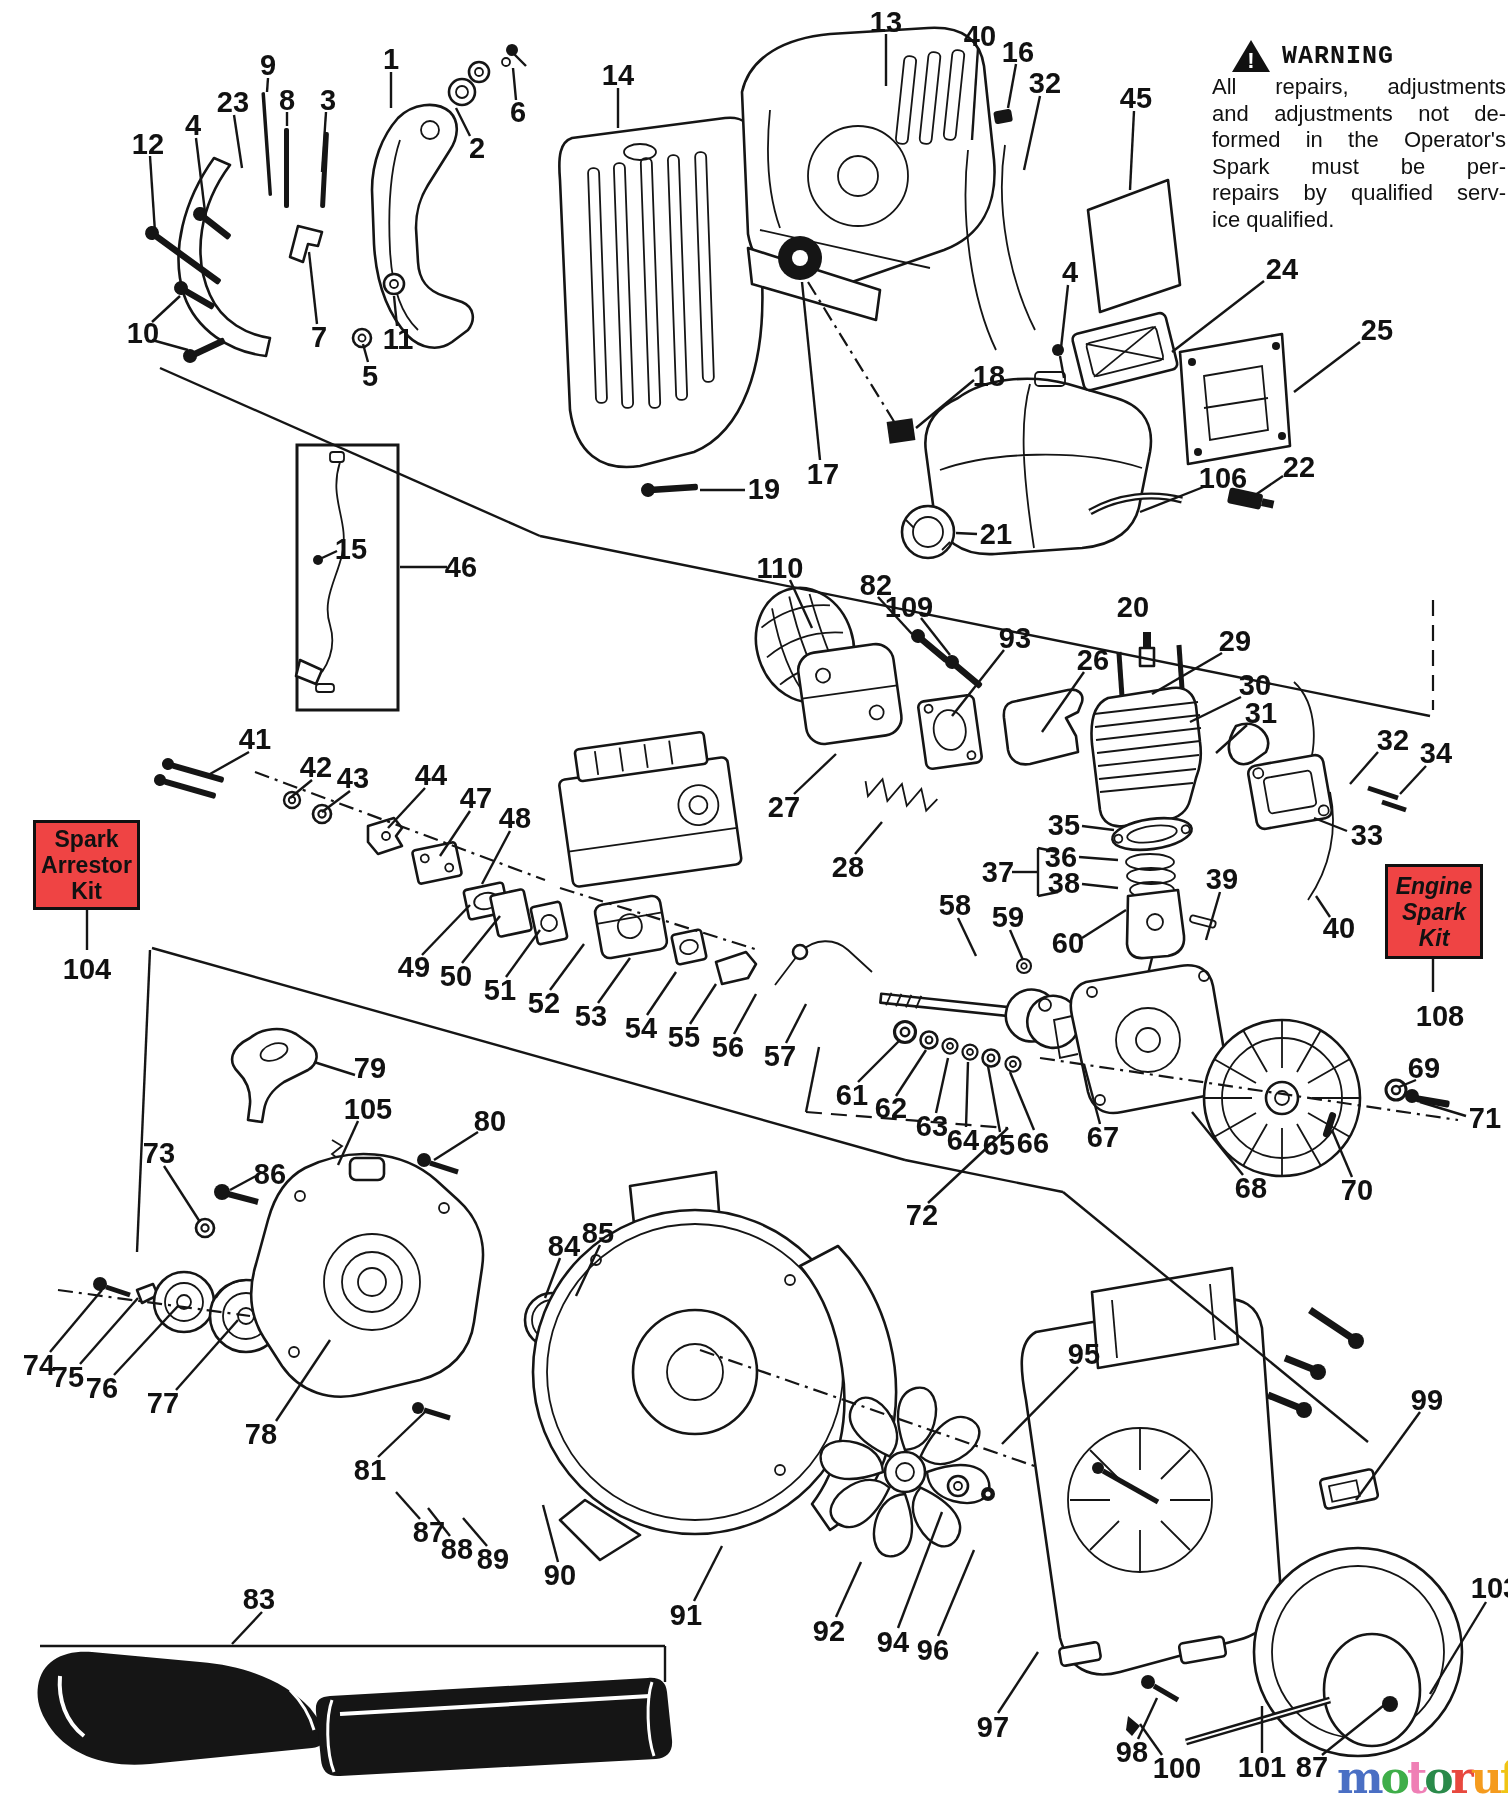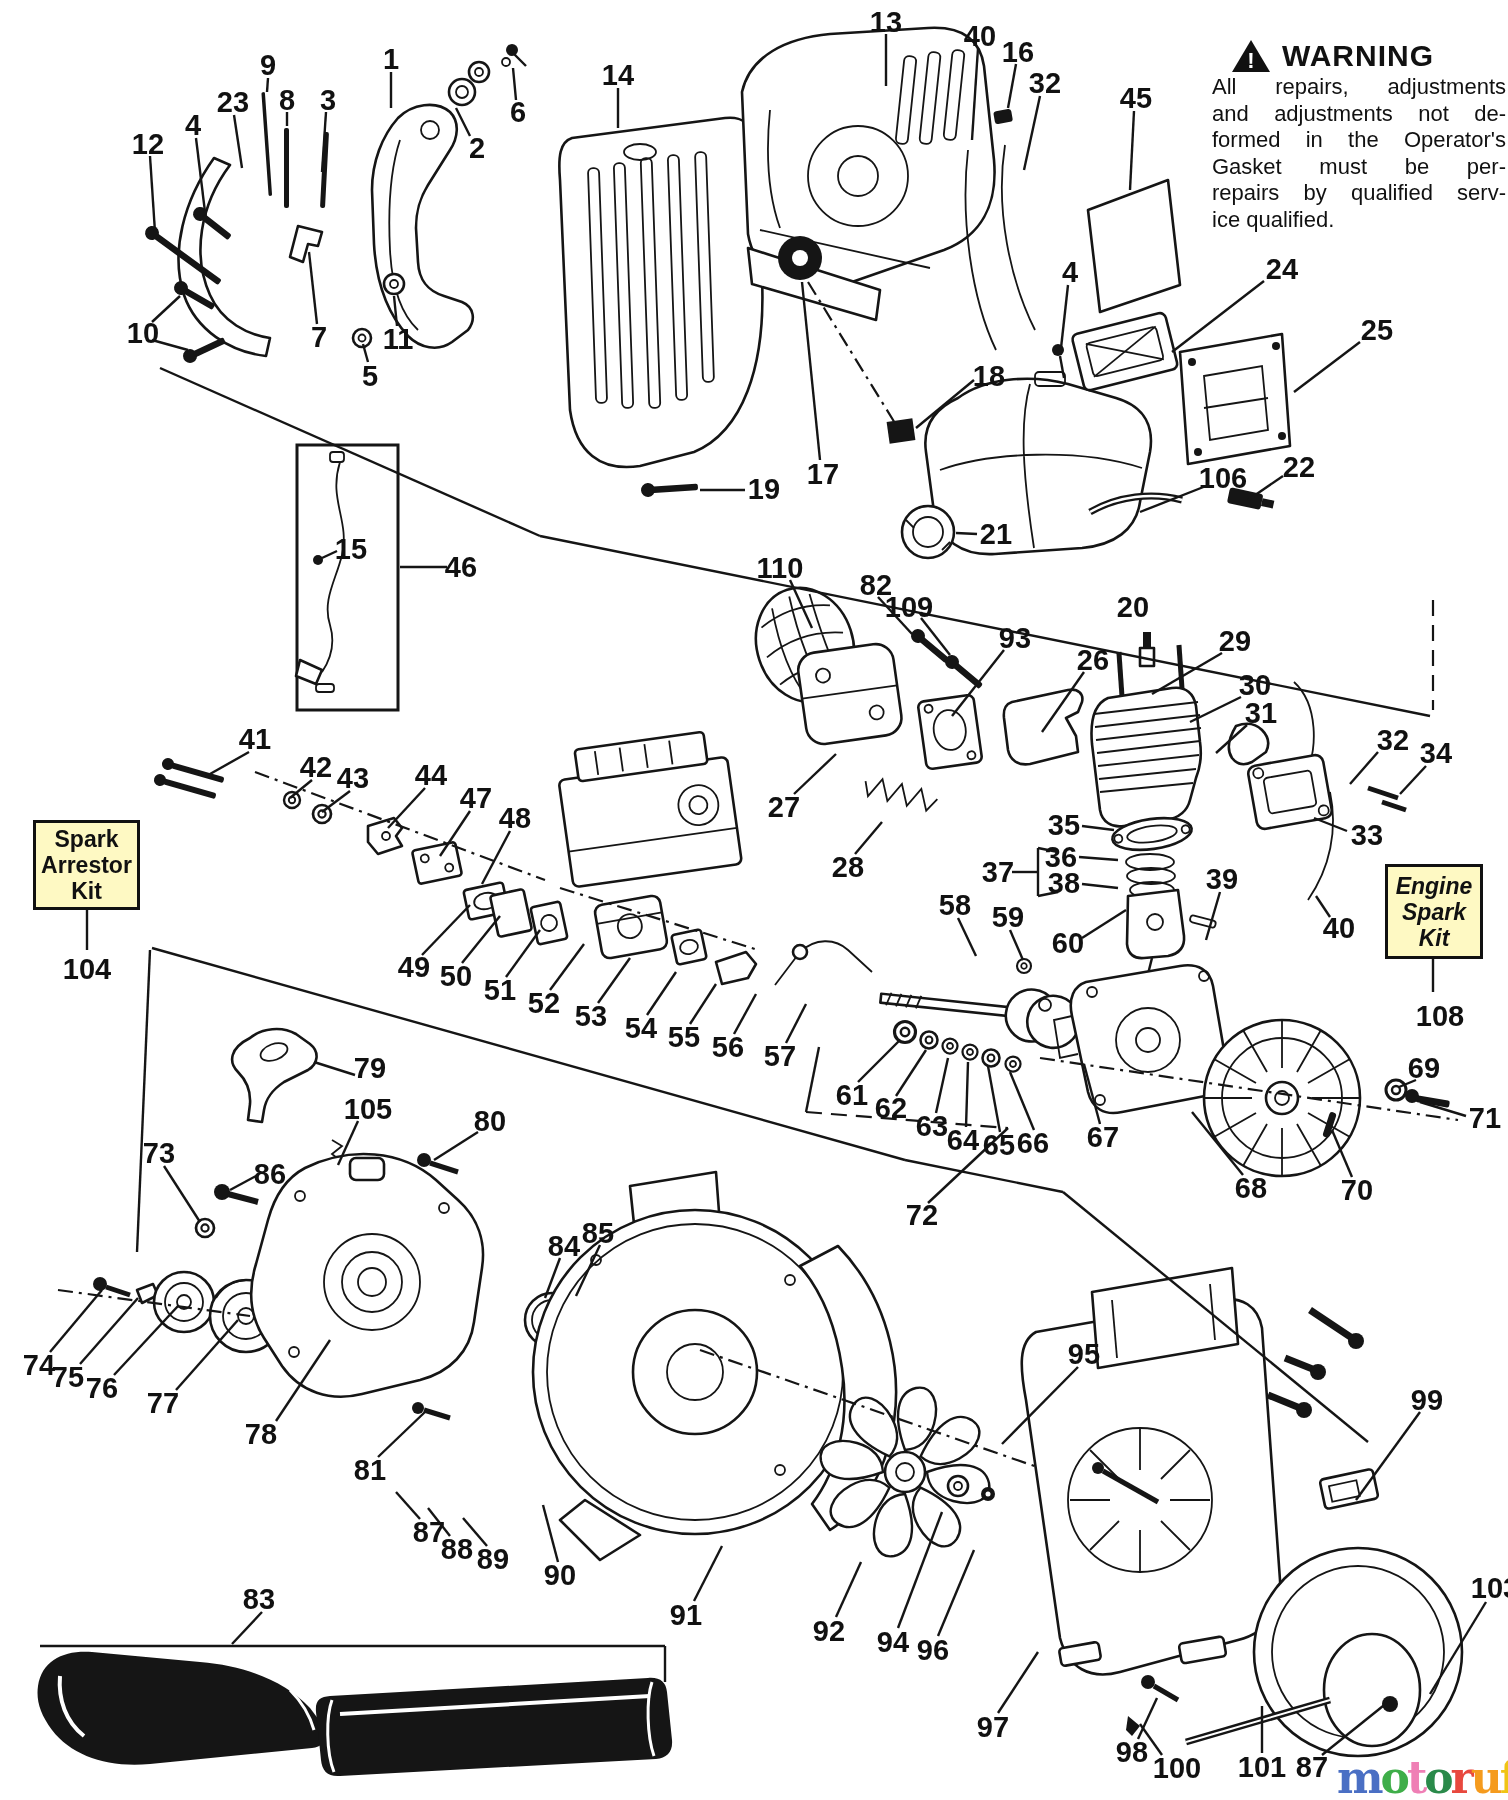--- a/index.html
+++ b/index.html
@@ -13,24 +13,24 @@
   svg#diagram .thin{stroke:#151515;stroke-width:1.8;fill:none;}
   svg#diagram .solidblk{fill:#151515;stroke:none;}
   svg#diagram .lead{stroke:#151515;stroke-width:2.4;}
   svg#diagram .grp{stroke:#151515;stroke-width:2.4;}
   svg#diagram .dsh{stroke:#151515;stroke-width:2.2;stroke-dasharray:16 9;}
   svg#diagram .dshdot{stroke:#151515;stroke-width:2.2;stroke-dasharray:15 6 3 6;}
   svg#diagram text.plabel{font-family:"Liberation Sans",sans-serif;font-weight:bold;
              font-size:29px;fill:#111;text-anchor:middle;}
   #warning-box{position:absolute;left:1212px;top:38px;width:294px;z-index:3;color:#111;}
   #warning-head{display:flex;align-items:center;gap:10px;margin-left:18px;}
-  #warning-title{font-weight:bold;font-size:30px;letter-spacing:1px;}
+  #warning-title{font-weight:bold;font-size:25px;letter-spacing:1px;font-family:Liberation Mono, monospace;}
   .warn-line{font-weight:normal;font-size:22px;line-height:26.5px;text-align:justify;text-align-last:justify;}
   .warn-line.last{text-align-last:left;}
-  .kitbox{position:absolute;z-index:3;border:3px solid #111;background:#fef9c3;color:#111;
+  .kitbox{position:absolute;z-index:3;border:3px solid #111;background:#ef4444;color:#111;
           font-weight:bold;font-size:23px;line-height:26px;text-align:center;
           display:flex;flex-direction:column;justify-content:center;}
   #kit-spark{left:33px;top:820px;width:101px;height:84px;}
   #kit-engine{left:1385px;top:864px;width:92px;height:89px;font-style:italic;}
 </style>
 </head>
 <body>
 
 <div id="stage">
 
@@ -765,21 +765,21 @@
     <div id="warning-head">
       <svg width="42" height="36">
         <path d="M21,2 L40,34 H2 Z" fill="#111"></path>
         <text x="21" y="30" fill="#fff" font-size="22" font-weight="bold" text-anchor="middle" font-family="Liberation Sans, sans-serif">!</text>
       </svg>
       <span id="warning-title">WARNING</span>
     </div>
     <div class="warn-line">All repairs, adjustments</div>
     <div class="warn-line">and adjustments not de-</div>
     <div class="warn-line">formed in the Operator's</div>
-    <div class="warn-line">Gasket must be per-</div>
+    <div class="warn-line">Spark must be per-</div>
     <div class="warn-line">repairs by qualified serv-</div>
     <div class="warn-line last">ice qualified.</div>
   </div>
 
   <div id="kit-spark" class="kitbox">
     <div>Spark</div>
     <div>Arrestor</div>
     <div>Kit</div>
   </div>
   <div id="kit-engine" class="kitbox">

